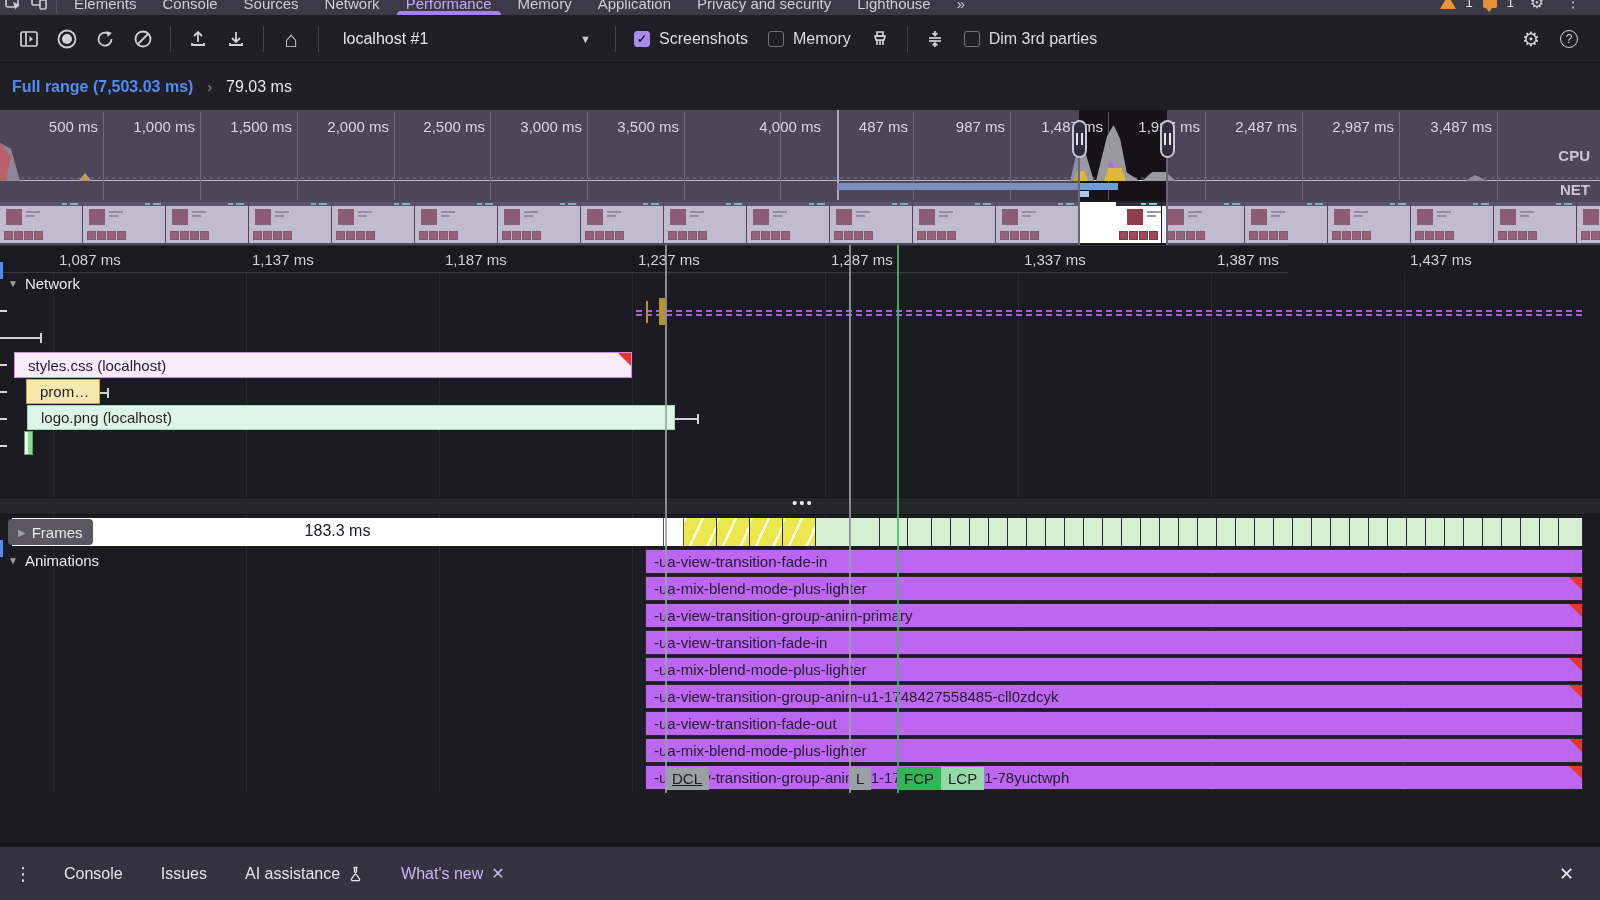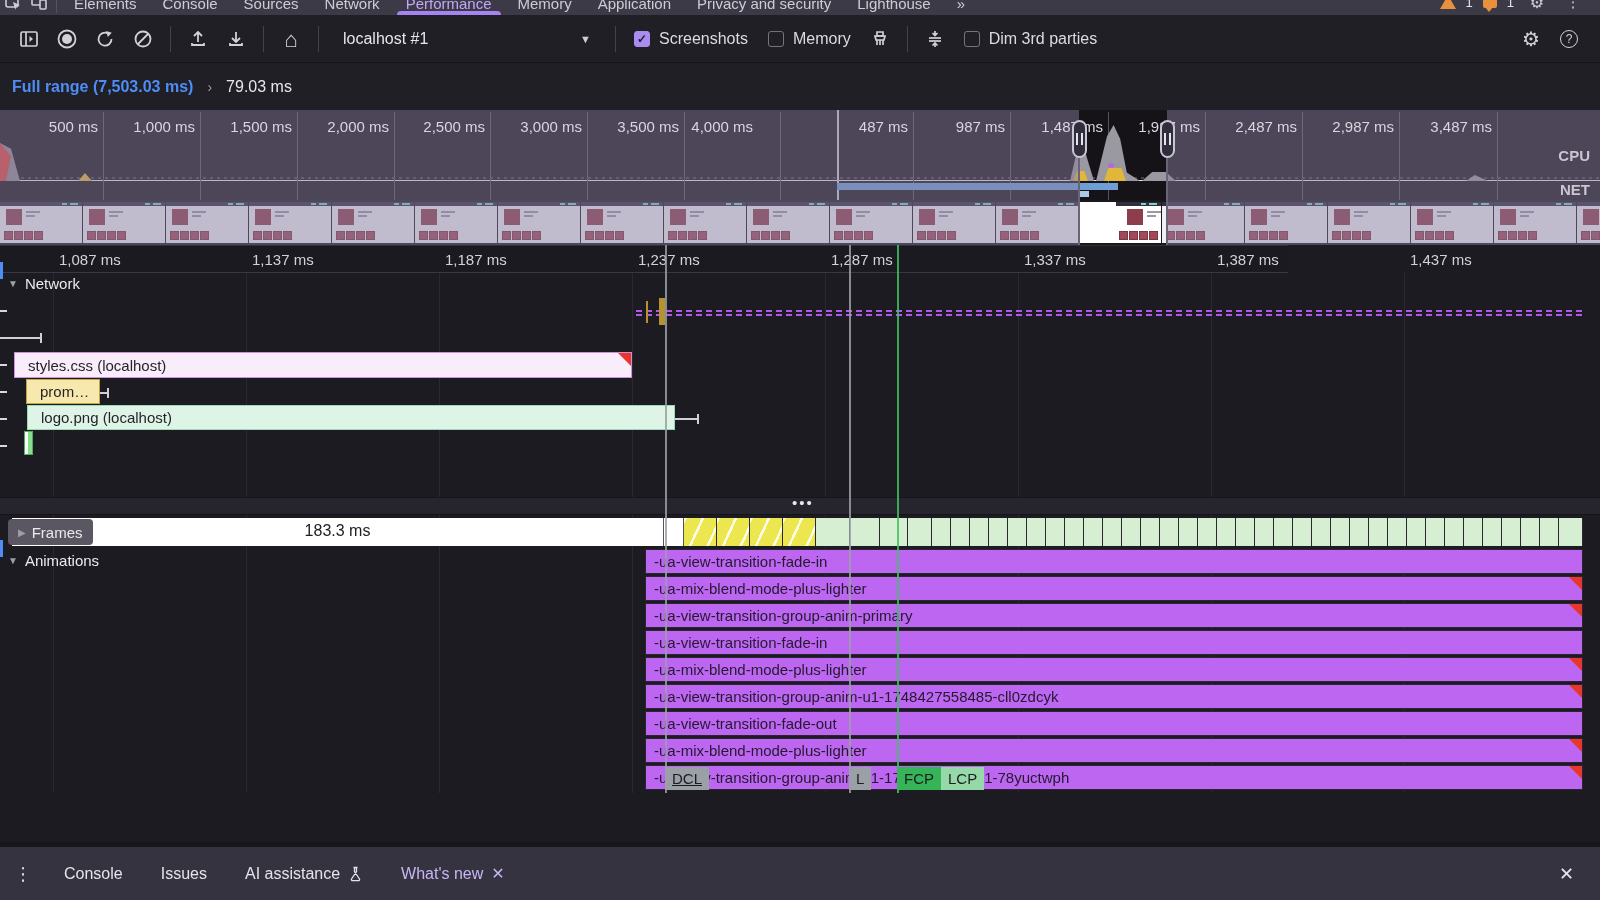--- a/index.html
+++ b/index.html
@@ -536,21 +536,21 @@
       <div class="ov-label" style="right: 1308px;">1,500 ms</div>
       <div class="ov-tick" style="left: 394px;"></div>
       <div class="ov-label" style="right: 1211px;">2,000 ms</div>
       <div class="ov-tick" style="left: 490px;"></div>
       <div class="ov-label" style="right: 1115px;">2,500 ms</div>
       <div class="ov-tick" style="left: 587px;"></div>
       <div class="ov-label" style="right: 1018px; text-align: right;">3,000 ms</div>
       <div class="ov-tick" style="left: 684px;"></div>
       <div class="ov-label" style="right: 921px;">3,500 ms</div>
       <div class="ov-tick" style="left: 780px;"></div>
-      <div class="ov-label" style="right: 847px;">4,000 ms</div>
+      <div class="ov-label" style="right: 779px;">4,000 ms</div>
       <div class="ov-tick" style="left: 913px;"></div>
       <div class="ov-label" style="right: 692px;">487 ms</div>
       <div class="ov-tick" style="left: 1010px;"></div>
       <div class="ov-label" style="right: 595px;">987 ms</div>
       <div class="ov-tick" style="left: 1108px;"></div>
       <div class="ov-label" style="right: 497px;">1,487 ms</div>
       <div class="ov-tick" style="left: 1205px;"></div>
       <div class="ov-label" style="right: 400px;">1,987 ms</div>
       <div class="ov-tick" style="left: 1302px;"></div>
       <div class="ov-label" style="right: 303px;">2,487 ms</div>

